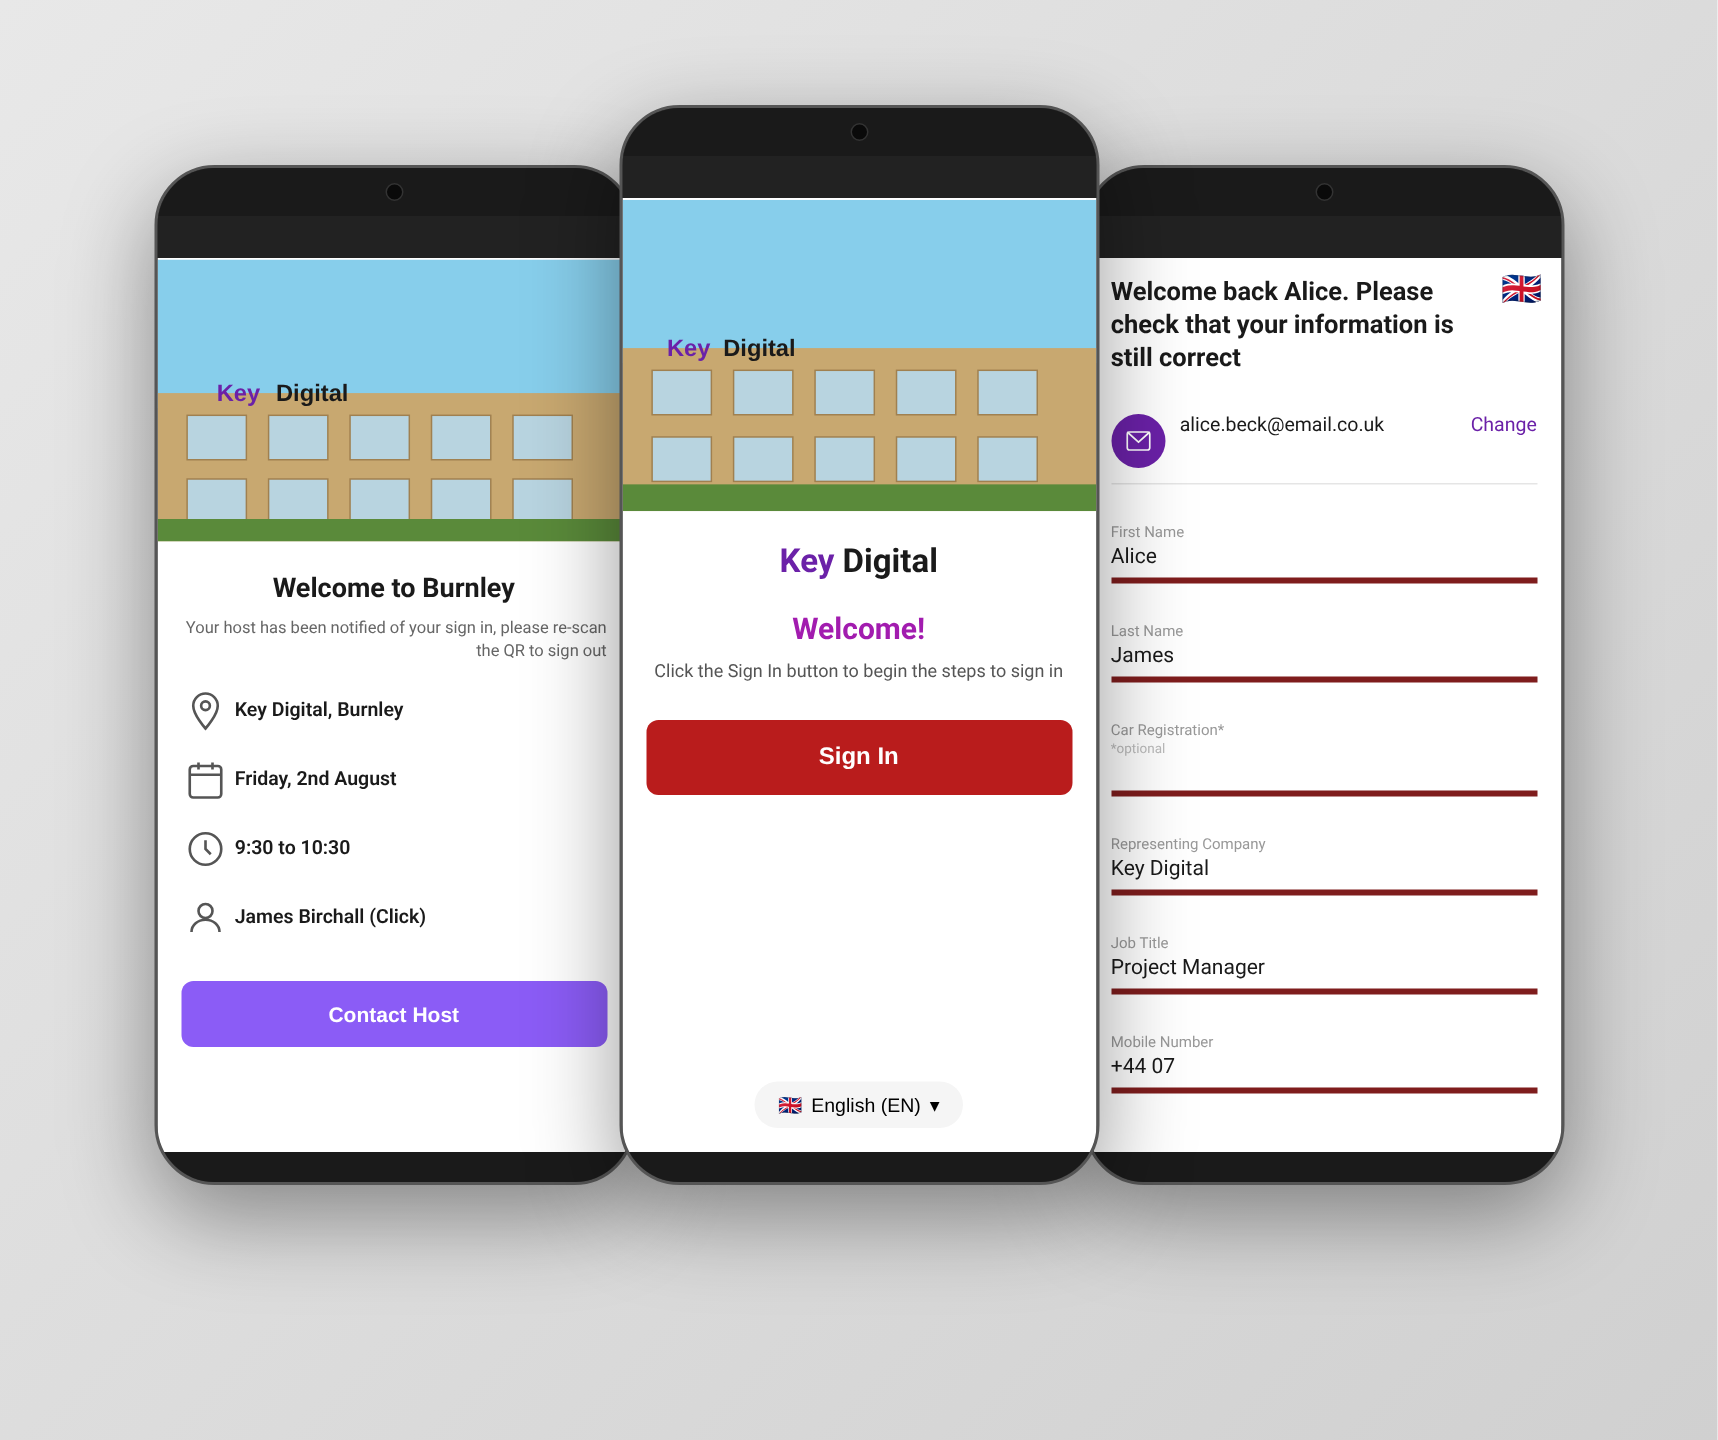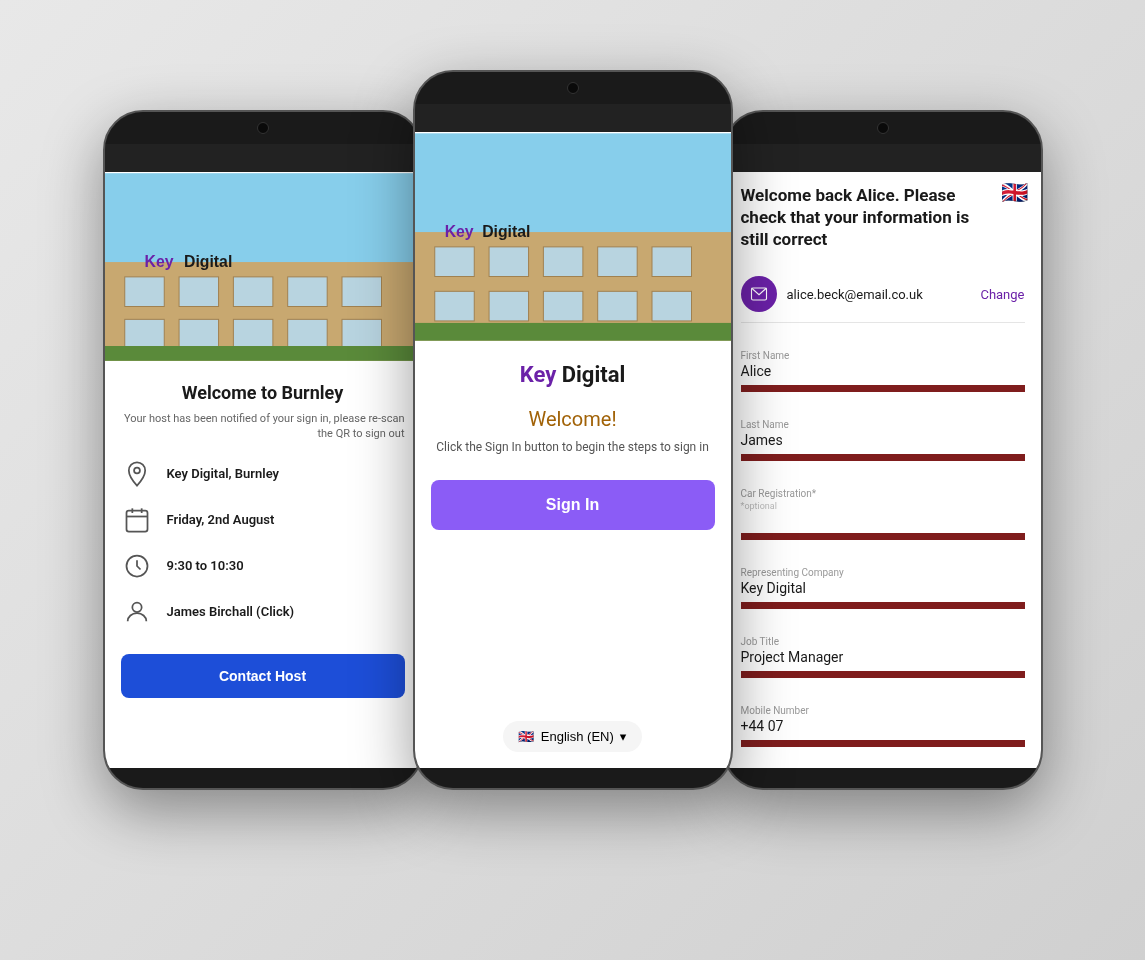--- a/index.html
+++ b/index.html
@@ -121,21 +121,21 @@
       color: #666;
       text-align: right;
       margin-bottom: 16px;
       line-height: 1.4;
     }
 
     .info-row {
       display: flex;
       align-items: center;
       margin-bottom: 14px;
-      gap: 14px;
+      gap: 4px;
     }
 
     .info-icon {
       width: 32px;
       height: 32px;
       display: flex;
       align-items: center;
       justify-content: center;
       flex-shrink: 0;
     }
@@ -148,21 +148,21 @@
       stroke-width: 1.5;
     }
 
     .info-text {
       font-size: 13px;
       font-weight: 600;
       color: #1a1a1a;
     }
 
     .contact-host-btn {
-      background: #1d4ed8;
+      background: #8b5cf6;
       color: white;
       border: none;
       border-radius: 8px;
       padding: 14px 24px;
       font-size: 14px;
       font-weight: 600;
       cursor: pointer;
       width: 100%;
       margin-top: auto;
     }
@@ -176,36 +176,36 @@
     .key-digital-brand .key {
       color: #6b21a8;
     }
 
     .key-digital-brand .digital {
       color: #1a1a1a;
     }
 
     .welcome-big {
       font-size: 20px;
-      font-weight: 400;
-      color: #a16207;
+      font-weight: 700;
+      color: #a21caf;
       margin-bottom: 8px;
       text-align: left;
     }
 
     .welcome-desc {
       font-size: 12px;
       color: #555;
       text-align: center;
       margin-bottom: 24px;
       line-height: 1.4;
     }
 
     .sign-in-btn {
-      background: #8b5cf6;
+      background: #b91c1c;
       color: white;
       border: none;
       border-radius: 8px;
       padding: 16px;
       font-size: 16px;
       font-weight: 600;
       cursor: pointer;
       width: 100%;
       margin-bottom: auto;
     }
@@ -234,21 +234,21 @@
       font-size: 17px;
       font-weight: 700;
       color: #1a1a1a;
       margin-bottom: 16px;
       line-height: 1.3;
       padding-right: 30px;
     }
 
     .email-row {
       display: flex;
-      align-items: center;
+      align-items: flex-start;
       gap: 10px;
       padding: 10px 0;
       border-bottom: 1px solid #e5e5e5;
       margin-bottom: 12px;
     }
 
     .email-icon-circle {
       width: 36px;
       height: 36px;
       background: #6b21a8;
@@ -274,21 +274,21 @@
     }
 
     .change-link {
       font-size: 13px;
       color: #6b21a8;
       cursor: pointer;
     }
 
     .form-field {
       margin-bottom: 12px;
-      border-bottom: 7px solid #7f1d1d;
+      border-bottom: 4px solid #7f1d1d;
       padding-bottom: 6px;
       margin-top: 27px;
     }
 
     .form-label {
       font-size: 10px;
       color: #999;
       margin-bottom: 2px;
     }
 

